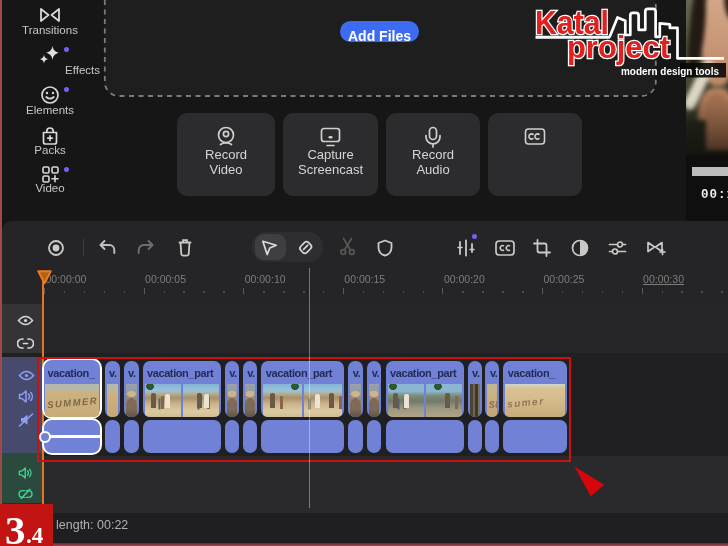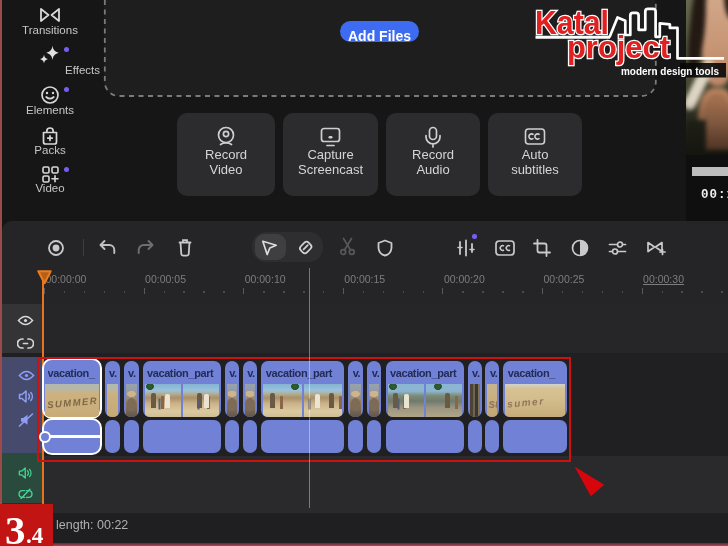--- a/index.html
+++ b/index.html
@@ -157,21 +157,20 @@
       </svg>
     <div class="tx">Record<br>Audio</div>
   </div>
   <div class="abs card" style="left:488px;width:94px;">
     <svg class="ic" viewBox="0 0 94 22">
         <g stroke="#cfcfcf" stroke-width="1.6" fill="none">
       <rect x="37.5" y="3" width="19" height="15" rx="3"></rect>
       <path d="M45.5 8.8 a2.6 2.6 0 1 0 0 3.4 M51.5 8.8 a2.6 2.6 0 1 0 0 3.4"></path>
         </g>
       </svg>
-    <div class="tx">Auto<br>subtitles</div>
   </div>
 </div>
 
 <div class="abs" id="preview"></div>
 <div class="abs" id="photo">
     <div style="position:absolute;left:-6px;top:-6px;width:54px;height:167px;filter:blur(2px);">
   <div class="abs" style="left:0;top:0;width:54px;height:167px;background:linear-gradient(170deg,#686b50 0%,#565a41 25%,#454832 50%,#2d2e22 75%,#1a1b13 100%);"></div>
   <div class="abs" style="left:22px;top:-6px;width:32px;height:98px;background:linear-gradient(#d4ab8c,#bd8766);border-radius:45% 55% 40% 40%;"></div>
   <div class="abs" style="left:10px;top:-10px;width:15px;height:85px;background:#241a14;border-radius:40% 60% 50% 40%;transform:rotate(6deg);"></div>
   <div class="abs" style="left:44px;top:-8px;width:12px;height:34px;background:#2a1d16;border-radius:0 0 0 70%;"></div>

